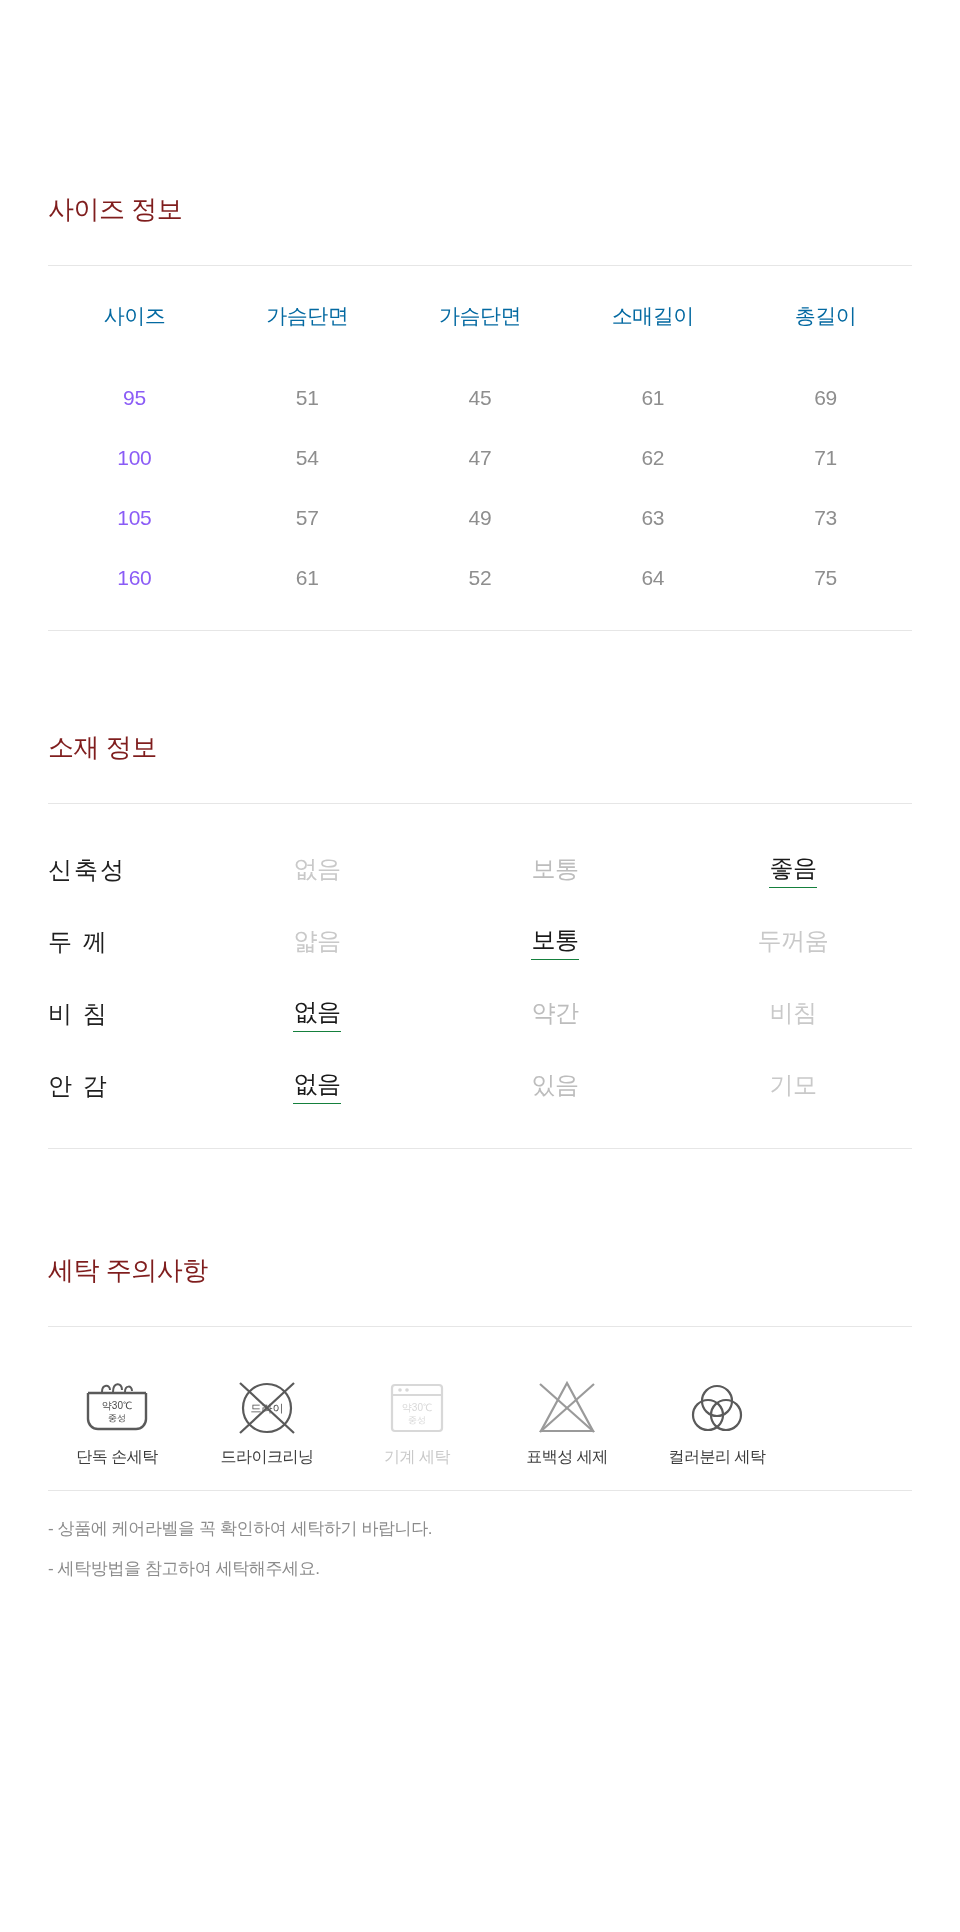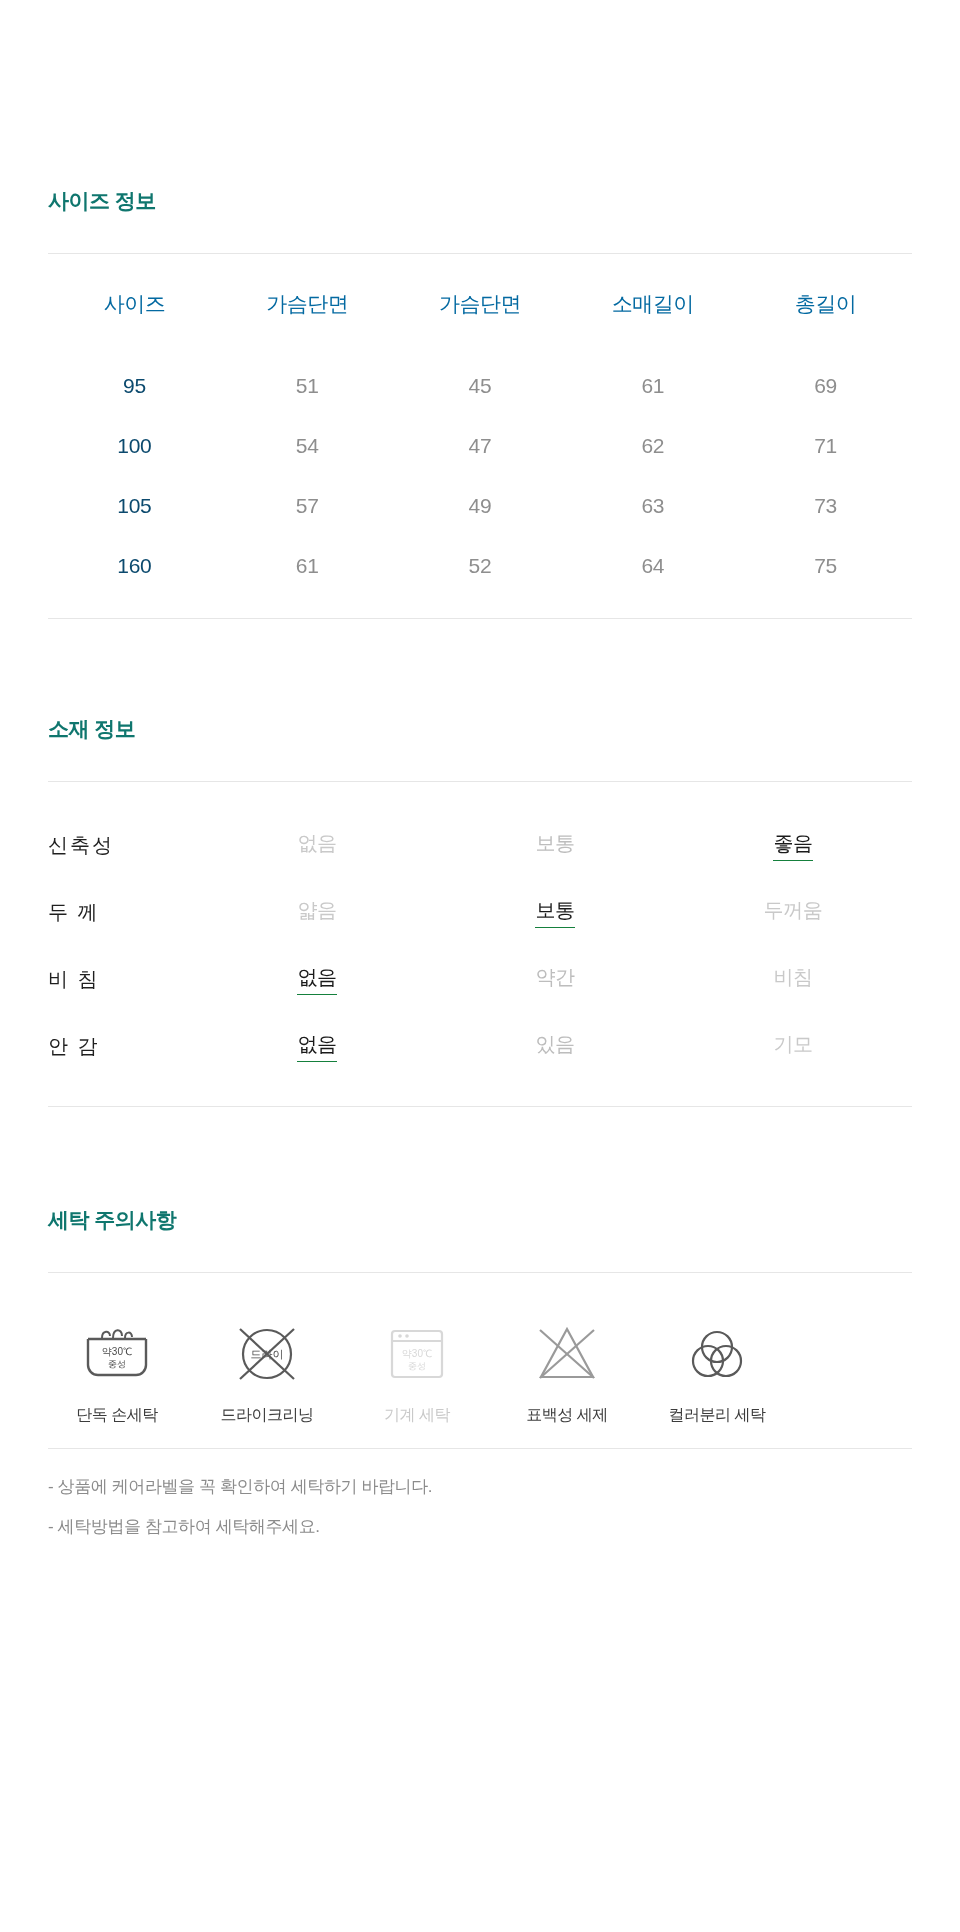--- a/index.html
+++ b/index.html
@@ -15,23 +15,23 @@
     position: relative;
     color: #222;
   }
   .page {
     width: 960px;
     padding: 0 48px;
   }
 
   
   .section-title {
-    font-size: 21px;
-    font-weight: bold;
-    color: #0f766e;
+    font-size: 26px;
+    font-weight: normal;
+    color: #7f1d1d;
     letter-spacing: -0.5px;
   }
   #size-section { padding-top: 170px; }
   #size-section .section-title { margin-bottom: 0; }
 
   .rule {
     border: 0;
     border-top: 1px solid #e6e6e6;
     margin: 0;
   }
@@ -51,21 +51,21 @@
     letter-spacing: -0.5px;
   }
   .size-table td {
     font-size: 21px;
     color: #8e8e8e;
     padding: 18px 0;
     text-align: center;
     letter-spacing: -0.3px;
   }
   .size-table td.size-col {
-    color: #0c4a6e;
+    color: #8b5cf6;
   }
   .size-table tbody tr:first-child td { padding-top: 22px; }
   .size-table tbody tr:last-child td { padding-bottom: 40px; }
 
   
   .notes {
     padding: 28px 0 10px 0;
   }
   .notes p {
     margin: 0 0 16px 0;
@@ -78,21 +78,21 @@
   
   #material-section { padding-top: 78px; }
   .material-table {
     width: 100%;
     border-collapse: collapse;
     table-layout: fixed;
     margin-top: 6px;
   }
   .material-table tr td {
     padding: 18px 0;
-    font-size: 20px;
+    font-size: 24px;
     text-align: center;
     letter-spacing: -0.4px;
   }
   .material-table tr:first-child td { padding-top: 42px; }
   .material-table tr:last-child td { padding-bottom: 44px; }
   .material-table td.label {
     text-align: left;
     color: #1f1f1f;
     width: 150px;
     letter-spacing: 2px;
@@ -121,21 +121,20 @@
     width: 118px;
     text-align: center;
   }
   .wash-icon {
     height: 78px;
     display: flex;
     align-items: center;
     justify-content: center;
   }
   .wash-label {
-    margin-top: 12px;
     font-size: 16px;
     color: #3c3c3c;
     letter-spacing: -0.5px;
   }
   .wash-item.disabled .wash-label { color: #c9c9c9; }
 
   .notes.bottom { padding-top: 26px; }
 </style>
 </head>
 <body>

